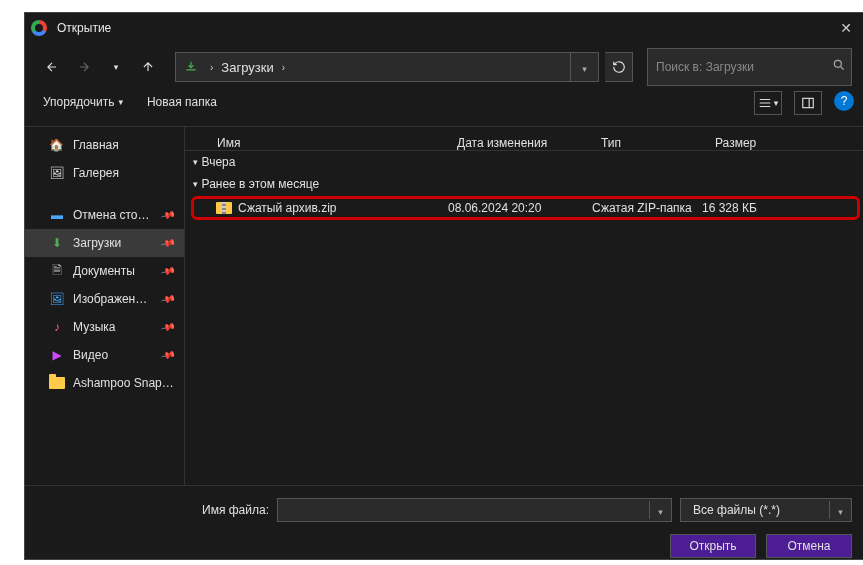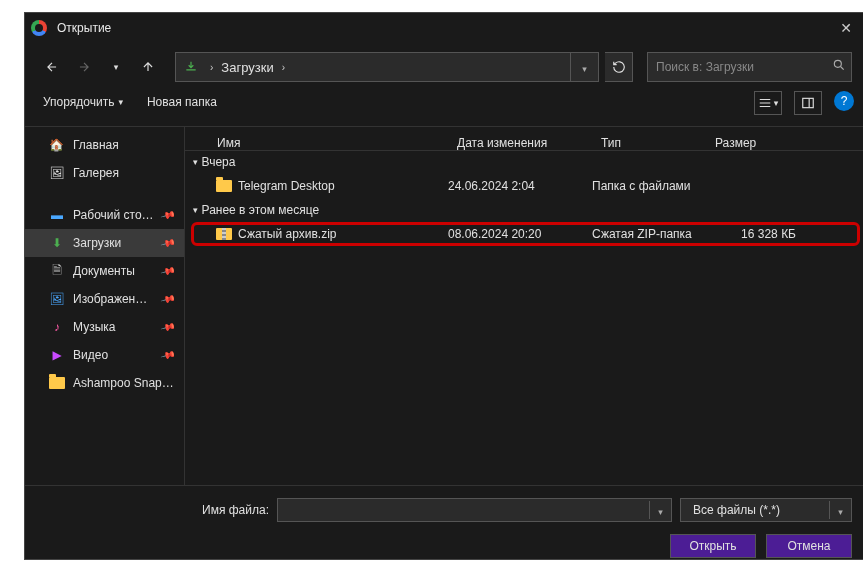--- a/index.html
+++ b/index.html
@@ -13,21 +13,21 @@
 .navbar { height: 48px; display: flex; align-items: center; gap: 6px; padding: 0 14px; }
 .nav-btn { width: 26px; height: 26px; display: flex; align-items: center; justify-content: center; color: #ddd; cursor: pointer; }
 .nav-btn.dim { color: #666; }
 .path-box { flex: 1; height: 30px; border: 1px solid #555; background: #2b2b2b; display: flex; align-items: center; margin-left: 8px; }
 .path-icon { width: 30px; display: flex; align-items: center; justify-content: center; color: #4caf50; }
 .path-crumb { color: #e0e0e0; font-size: 13px; padding: 0 4px; cursor: pointer; }
 .path-sep { color: #ccc; font-size: 10px; padding: 0 4px; }
 .path-spacer { flex: 1; }
 .path-drop { width: 28px; text-align: center; color: #aaa; border-left: 1px solid #555; height: 100%; line-height: 28px; cursor: pointer; }
 .refresh { width: 28px; height: 30px; border: 1px solid #555; border-left: none; background: #2b2b2b; color: #ddd; display: flex; align-items: center; justify-content: center; cursor: pointer; }
-.search-box { width: 205px; height: 30px; border: 1px solid #555; background: #2b2b2b; display: flex; align-items: center; margin-left: 8px; }
+.search-box { width: 205px; height: 38px; border: 1px solid #555; background: #2b2b2b; display: flex; align-items: center; margin-left: 8px; }
 .search-box input { flex: 1; background: transparent; border: none; color: #ccc; font-size: 12px; padding: 0 8px; outline: none; }
 .search-box input::placeholder { color: #888; }
 .search-box .s-icon { width: 24px; color: #aaa; text-align: center; }
 .toolbar { height: 36px; display: flex; align-items: flex-start; padding: 0 12px; border-bottom: 1px solid #333; gap: 12px; }
 .tool-btn { color: #e0e0e0; font-size: 12px; padding: 4px 6px; cursor: pointer; display: inline-flex; align-items: center; gap: 4px; }
 .tool-spacer { flex: 1; }
 .view-btn { width: 28px; height: 24px; display: flex; align-items: center; justify-content: center; color: #ddd; cursor: pointer; border: 1px solid transparent; }
 .view-btn.bordered { border-color: #555; }
 .help-btn { width: 20px; height: 20px; border-radius: 50%; background: #0078d4; color: #fff; font-size: 12px; display: flex; align-items: center; justify-content: center; cursor: pointer; }
 .body { display: flex; height: 358px; }
@@ -44,21 +44,21 @@
 .col-name { width: 262px; }
 .col-date { width: 144px; }
 .col-type { width: 114px; }
 .col-size { width: 100px; }
 .group-hdr { display: flex; align-items: center; height: 22px; color: #e0e0e0; font-size: 12px; padding-left: 8px; cursor: pointer; gap: 4px; }
 .file-row { display: flex; height: 24px; align-items: center; color: #e0e0e0; font-size: 12px; border: 3px solid transparent; border-radius: 6px; margin: 1px 6px; }
 .file-row.hl { border-color: #cc0000; }
 .file-row .f-name { width: 250px; padding-left: 22px; display: flex; align-items: center; gap: 6px; }
 .file-row .f-date { width: 144px; padding-left: 4px; }
 .file-row .f-type { width: 114px; padding-left: 4px; }
-.file-row .f-size { width: 100px; text-align: right; padding-right: 6px; }
+.file-row .f-size { width: 100px; text-align: left; padding-right: 6px; }
 .folder-i { width: 16px; height: 12px; background: #ffc94a; border-radius: 1px; position: relative; flex-shrink: 0; }
 .folder-i::before { content: ""; position: absolute; top: -3px; left: 0; width: 7px; height: 3px; background: #ffc94a; border-radius: 1px 1px 0 0; }
 .zip-i { width: 16px; height: 12px; background: #ffc94a; border-radius: 1px; position: relative; flex-shrink: 0; }
 .zip-i::after { content: ""; position: absolute; left: 6px; top: 0; width: 4px; height: 12px; background: repeating-linear-gradient(0deg,#888 0 2px,#ccc 2px 4px); }
 .footer { height: 90px; padding: 10px 14px 0 14px; border-top: 1px solid #333; }
 .fn-row { display: flex; align-items: center; height: 28px; gap: 8px; }
 .fn-label { color: #e0e0e0; font-size: 12px; text-align: right; width: 230px; }
 .fn-input { flex: 1; height: 24px; border: 1px solid #555; background: #2b2b2b; display: flex; align-items: center; }
 .fn-input .fi-text { flex: 1; padding: 0 6px; color: #ccc; font-size: 12px; }
 .fn-input .fi-drop { width: 22px; text-align: center; color: #aaa; border-left: 1px solid #555; cursor: pointer; }
@@ -154,21 +154,21 @@
           <span class="s-icon">🏠</span>
           <span>Главная</span>
         </div>
       <div class="side-item">
           <span class="s-icon">🖼</span>
           <span>Галерея</span>
         </div>
       <div class="side-gap"></div>
       <div class="side-item group2">
           <span class="s-icon" style="color:#4aa8ff">▬</span>
-          <span>Рабочий сто…</span>
+          <span>Отмена сто…</span>
           <span class="pin">📌</span>
         </div>
       <div class="side-item group2 active">
           <span class="s-icon" style="color:#4caf50">⬇</span>
           <span>Загрузки</span>
           <span class="pin">📌</span>
         </div>
       <div class="side-item group2">
           <span class="s-icon" style="color:#ccc">🗎</span>
           <span>Документы</span>
@@ -202,29 +202,20 @@
         <div class="col-name" style="padding-left:32px">Имя</div>
         <div class="col-date">Дата изменения</div>
         <div class="col-type">Тип</div>
         <div class="col-size">Размер</div>
       </div>
 
       <div class="group-hdr">
           <span class="chev">▾</span>
           <span>Вчера</span>
         </div>
-      <div class="file-row">
-        <div class="f-name">
-            <span class="folder-i"></span>
-            <span>Telegram Desktop</span>
-          </div>
-        <div class="f-date">24.06.2024 2:04</div>
-        <div class="f-type">Папка с файлами</div>
-        <div class="f-size"></div>
-      </div>
 
       <div class="group-hdr">
           <span class="chev">▾</span>
           <span>Ранее в этом месяце</span>
         </div>
       <div class="file-row hl">
         <div class="f-name">
             <span class="zip-i"></span>
             <span>Сжатый архив.zip</span>
           </div>

